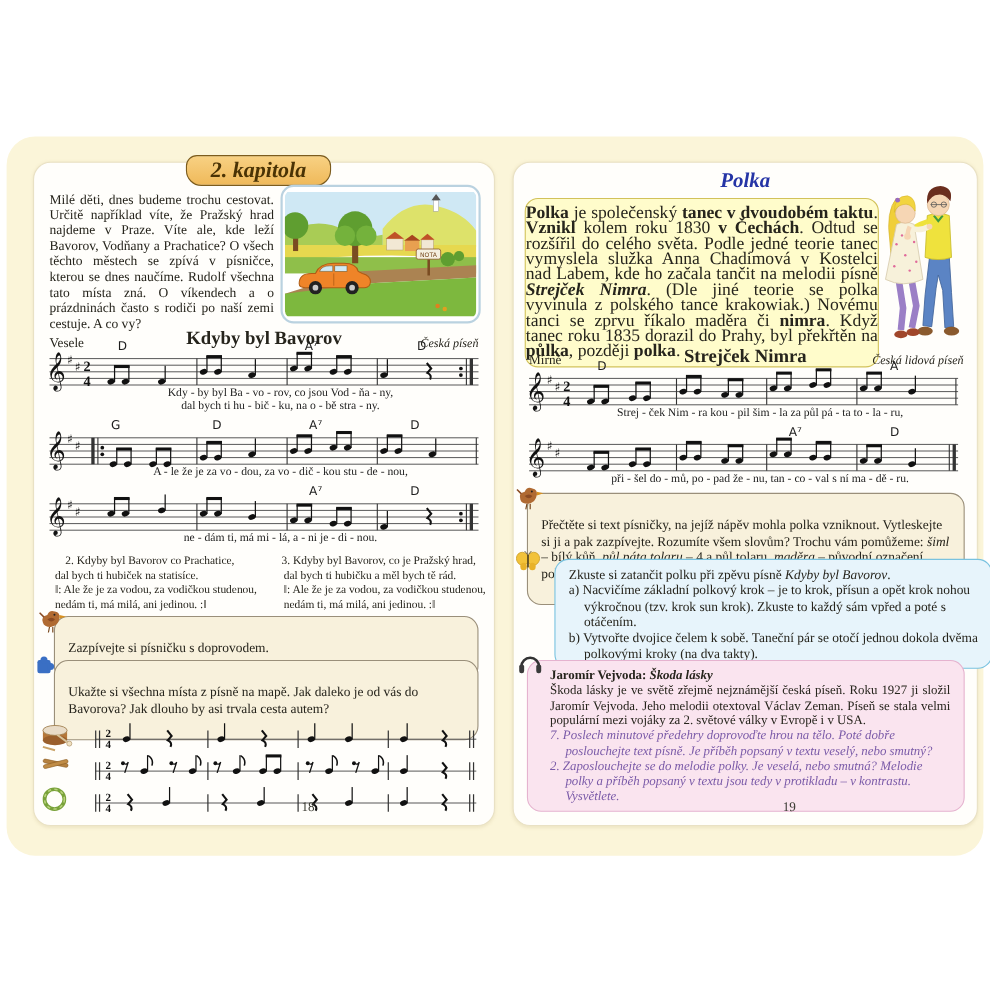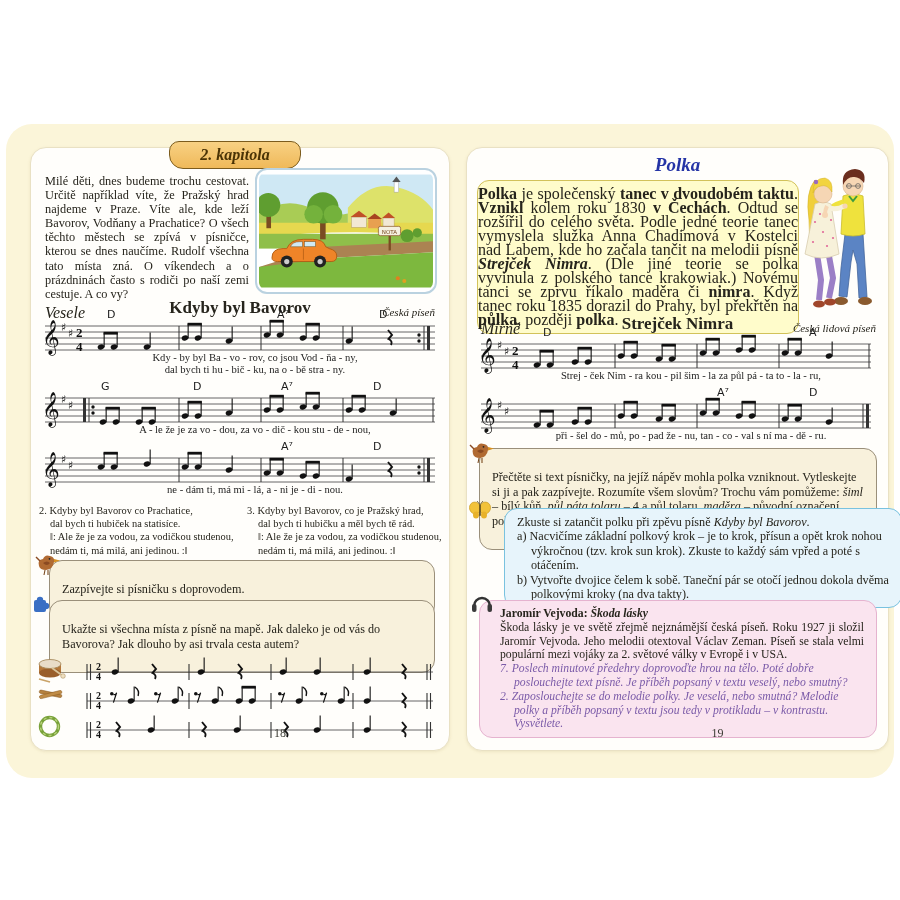--- a/index.html
+++ b/index.html
@@ -6,35 +6,35 @@
   .canvas{position:relative;width:900px;height:900px;background:#ffffff;overflow:hidden;
           font-family:"Liberation Serif","DejaVu Serif",serif;color:#26241c;}
   .abs{position:absolute;}
   .book{position:absolute;left:6px;top:124px;width:888px;height:654px;background:#fbf5d9;border-radius:26px;}
   .page{position:absolute;top:147px;width:418px;height:602px;background:#fffefb;border:1px solid #e9e1c4;
         border-radius:16px;box-shadow:0 1px 3px rgba(160,140,80,.15);}
   .page-left{left:30px;}
   .page-right{left:466px;width:421px;}
   .chapter-tab{position:absolute;left:138px;top:-7px;width:130px;height:26px;line-height:26px;text-align:center;
         background:linear-gradient(#f8d183,#efb95a);border:1.5px solid #7c5c1d;border-radius:10px 10px 14px 14px;
-        font-weight:bold;font-style:italic;font-size:16px;color:#4a3305;}
+        font-weight:bold;font-style:italic;font-size:20px;color:#4a3305;}
   .intro{position:absolute;left:14px;top:26px;width:204px;font-size:12.3px;line-height:14.1px;text-align:justify;}
   .scene{position:absolute;left:224px;top:20px;width:182px;height:126px;background:#ffffff;
         border:2px solid #bad2e0;border-radius:12px;padding:2px;box-sizing:border-box;}
   .scene svg{border-radius:8px;display:block;}
-  .song-tempo{font-style:italic;font-size:16px;}
+  .song-tempo{font-size:12px;}
   .song-title{font-weight:bold;font-size:17px;text-align:center;width:100%;}
   .song-source{font-style:italic;font-size:11px;text-align:right;}
   .chord{position:absolute;top:0;font-size:11px;font-family:"DejaVu Sans",sans-serif;color:#1c1c1c;}
   .staff-block{position:absolute;left:12px;width:396px;height:52px;}
   .staff-block svg{position:absolute;left:0;top:12px;overflow:visible;}
   .lyr{position:absolute;left:52px;width:344px;text-align:center;font-size:10.6px;line-height:12.5px;color:#222;}
   .verse{position:absolute;font-size:10.4px;line-height:13.2px;white-space:nowrap;}
   .verse .vline{padding-left:11px;}
-  .verse .vline:first-child{padding-left:0;}
+  .verse .vline:first-child{padding-left:0;text-align:center;}
   .taskbox{position:absolute;background:#f8f1dc;border:1.3px solid #9a9documents08a;border:1.3px solid #9a8f7a;border-radius:13px;
         font-size:12.2px;line-height:14.6px;padding:21px 12px;box-sizing:border-box;}
   .bluebox{position:absolute;background:#e7f4fb;border:1.5px solid #79c2df;border-radius:13px;
         font-size:12.2px;line-height:14.4px;padding:6px 12px;box-sizing:border-box;margin-left:25px;}
   .pinkbox{position:absolute;background:#fae4ef;border:1.5px solid #e5b3cf;border-radius:13px;
         font-size:11.7px;line-height:13.8px;padding:6px 12px;box-sizing:border-box;}
   .yellowbox{position:absolute;background:#fffccb;border:1.6px solid #d2c25a;border-radius:12px;
         font-size:16px;line-height:14px;padding:6px 0;box-sizing:border-box;text-align:justify;}
   .boxicon{position:absolute;z-index:3;}
   .rhythm-row{position:absolute;left:6px;width:400px;height:28px;}

